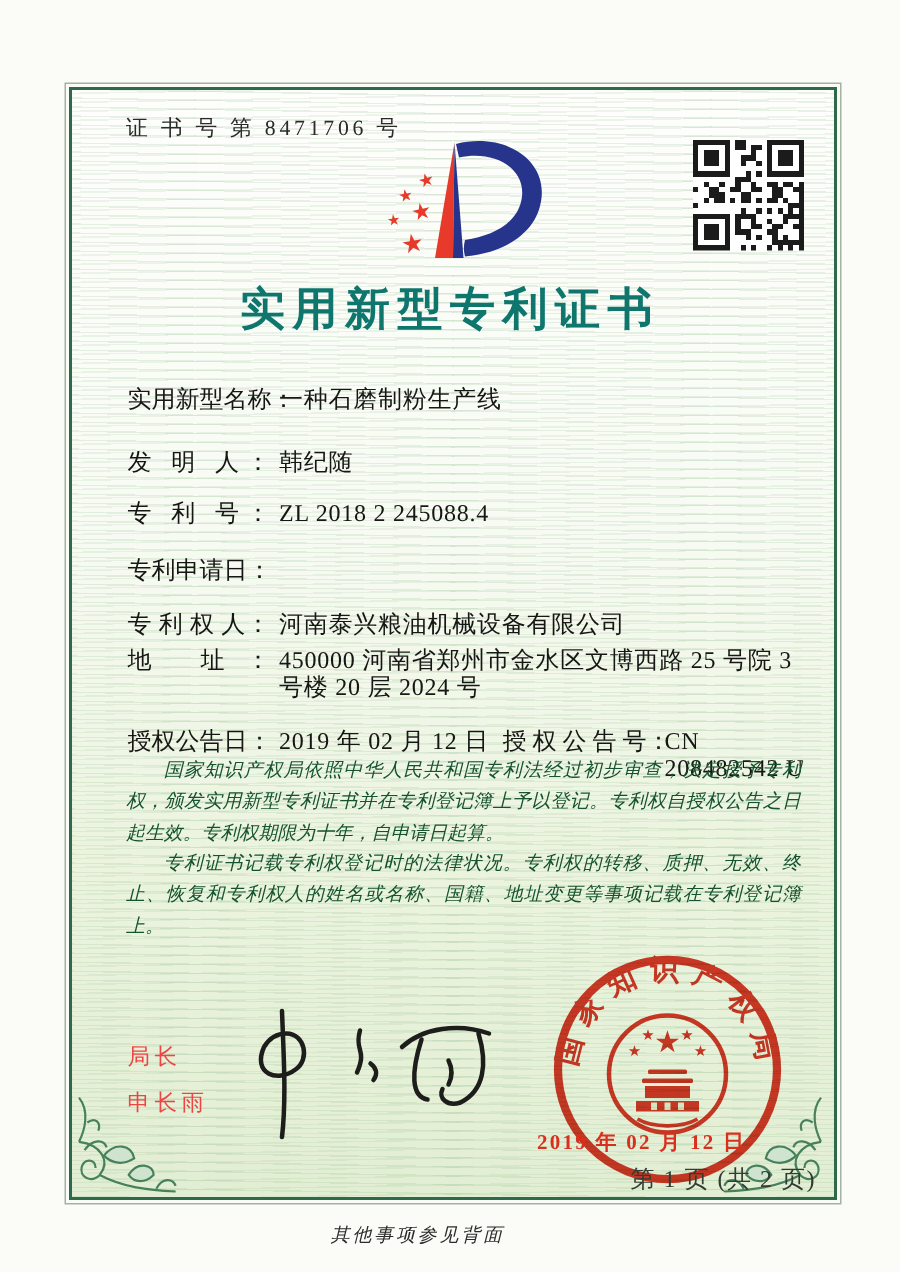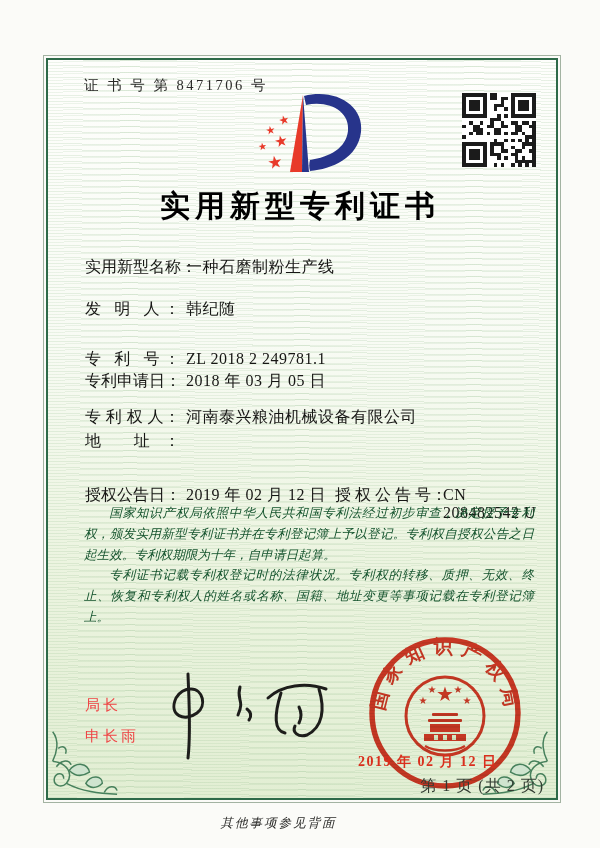--- a/index.html
+++ b/index.html
@@ -19,21 +19,21 @@
     background:
       repeating-linear-gradient(1deg, rgba(140,185,135,.20) 0 1px, transparent 1px 6px),
       repeating-linear-gradient(-1deg, rgba(140,185,135,.15) 0 1px, transparent 1px 6px),
       linear-gradient(180deg,#fefefc 0%,#f8fbf4 38%,#ecf4e0 68%,#e2eed3 100%);
   }
   .abs{position:absolute;}
   
   .cert-no{left:84px;top:76px;font-size:14.5px;letter-spacing:2.5px;color:#2a2a28;}
   .logo{left:238px;top:84px;width:144px;height:94px;}
   .qr{left:462px;top:93px;width:74px;height:74px;}
-  .title{left:0;top:186px;width:600px;text-align:center;font-size:30px;font-weight:bold;letter-spacing:5px;color:#000000;}
+  .title{left:0;top:186px;width:600px;text-align:center;font-size:30px;font-weight:bold;letter-spacing:5px;color:#0f766e;}
   
   .fields{left:85px;top:258px;width:452px;}
   .frow{position:absolute;left:0;display:flex;font-size:16px;line-height:18px;color:#161614;}
   .flabel{flex:none;width:95px;text-align:last;text-align-last:justify;white-space:nowrap;}
   .fvalue{flex:1;padding-left:6px;letter-spacing:.5px;}
   .fvalue.addr{max-width:352px;}
   .frow .sub2{position:absolute;left:226px;top:0;display:flex;}
   .frow .sub2 .flabel{width:102px;margin-left:24px;}
   
   .bodytext{left:84px;width:450px;font-size:12.6px;line-height:20.8px;font-style:italic;color:#14532d;text-align:justify;}
@@ -203,34 +203,34 @@
 
 <div class="abs fields">
   <div class="frow" style="top:0px">
     <span class="flabel">实用新型名称：</span>
     <span class="fvalue">一种石磨制粉生产线</span>
   </div>
   <div class="frow" style="top:42px">
     <span class="flabel">发 明 人：</span>
     <span class="fvalue">韩纪随</span>
   </div>
-  <div class="frow" style="top:92px">
+  <div class="frow" style="top:76px">
     <span class="flabel">专 利 号：</span>
-    <span class="fvalue">ZL 2018 2 249781.1</span>
+    <span class="fvalue">ZL 2018 2 245088.4</span>
   </div>
   <div class="frow" style="top:114px">
     <span class="flabel">专利申请日：</span>
-    <span class="fvalue">2018 年 03 月 05 日</span>
   </div>
   <div class="frow" style="top:150px">
     <span class="flabel">专 利 权 人：</span>
     <span class="fvalue">河南泰兴粮油机械设备有限公司</span>
   </div>
   <div class="frow" style="top:174px">
     <span class="flabel">地 址：</span>
+    <span class="fvalue addr">450000 河南省郑州市金水区文博西路 25 号院 3 号楼 20 层 2024 号</span>
   </div>
   <div class="frow" style="top:228px;width:452px">
     <span class="flabel">授权公告日：</span>
     <span class="fvalue" style="flex:none">2019 年 02 月 12 日</span>
     <span class="sub2">
       <span class="flabel">授 权 公 告 号：</span>
       <span class="fvalue">CN 208482542 U</span>
     </span>
   </div>
 </div>

